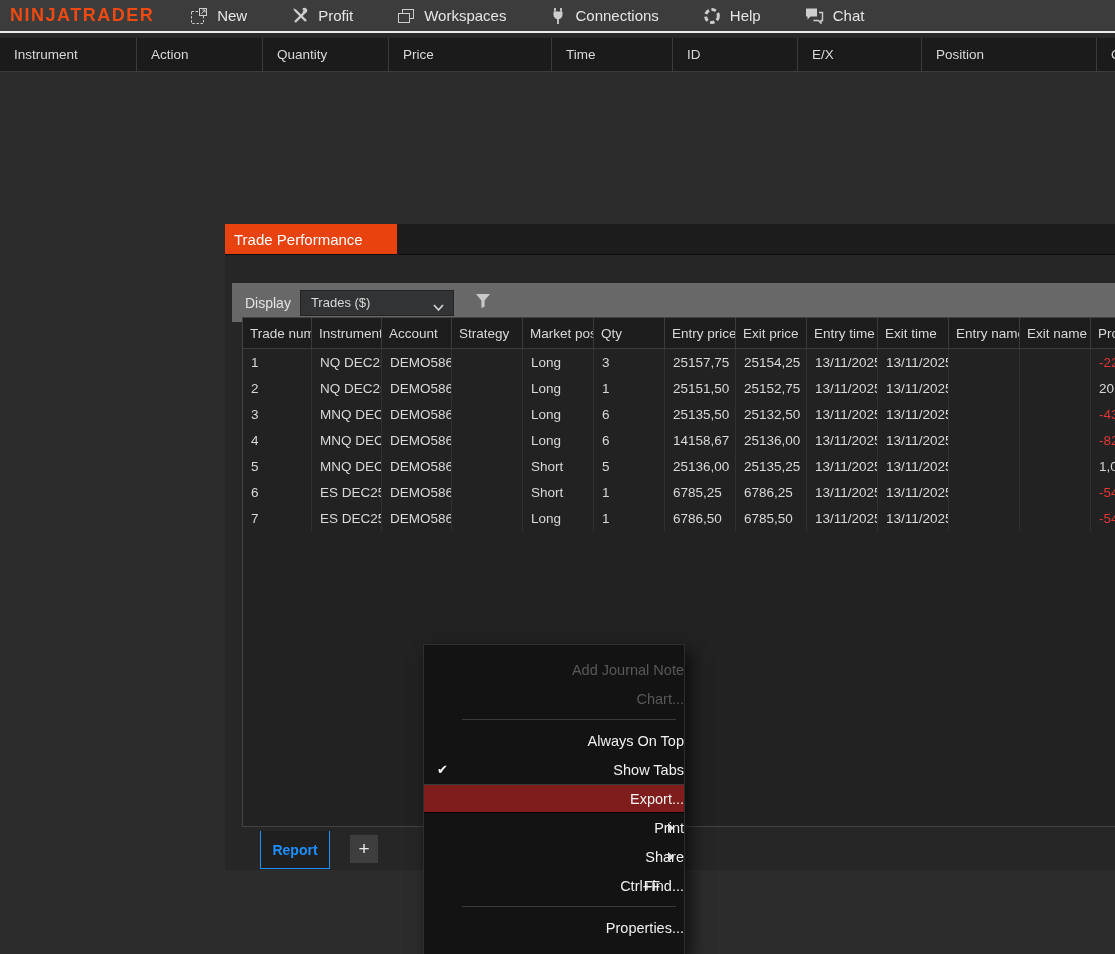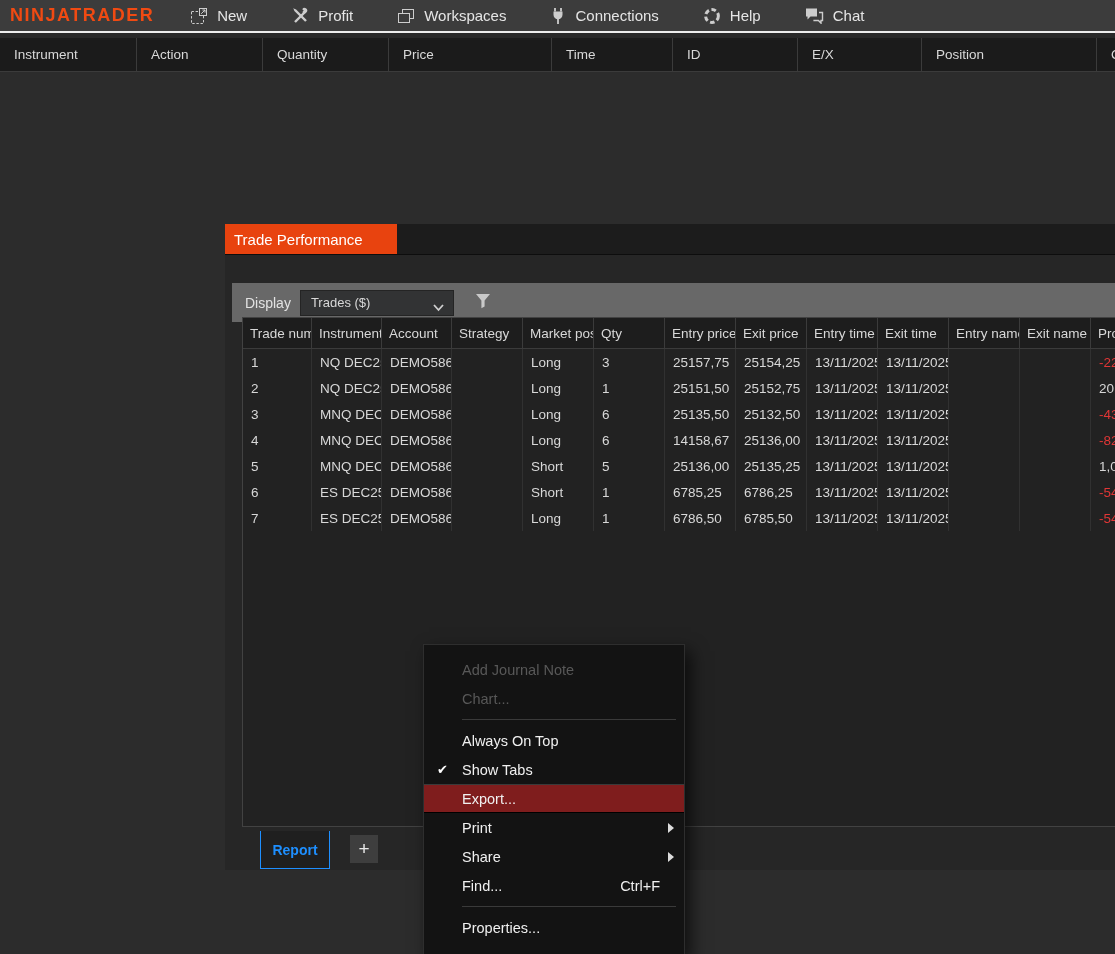--- a/index.html
+++ b/index.html
@@ -38,21 +38,21 @@
   .t-head { display:flex; height:31px; background:#1d1d1d; border-bottom:1px solid #3b3b3b; }
   .t-hcell { flex:none; height:100%; border-right:1px solid #3b3b3b; color:#d8d8d8; font-size:13.5px; display:flex; align-items:center; padding-left:7px; overflow:hidden; white-space:nowrap; }
   .t-row { display:flex; height:26px; }
   .t-cell { flex:none; height:100%; border-right:1px solid #313131; color:#d8d8d8; font-size:13.5px; display:flex; align-items:center; padding-left:8px; overflow:hidden; white-space:nowrap; }
 
   .report-tab { position:absolute; left:35px; top:576px; width:70px; height:38px; border:1px solid #1e8fff; border-top:none; color:#1e8fff; font-weight:bold; font-size:14px; display:flex; align-items:center; justify-content:center; background:#1f1f1f; }
   .add-tab { position:absolute; left:125px; top:580px; width:28px; height:28px; background:#3e3e3e; color:#e8e8e8; font-size:19px; display:flex; align-items:center; justify-content:center; }
 
   
   .context-menu { position:absolute; left:423px; top:644px; width:262px; background:#131313; border:1px solid #2e2e2e; box-shadow:6px 7px 16px rgba(0,0,0,.65); padding:10px 0 12px 0; z-index:10; }
-  .cm-item { position:relative; height:29px; display:flex; align-items:center; padding-left:38px; color:#f0f0f0; font-size:14.5px; white-space:nowrap; }
+  .cm-item { position:relative; height:29px; display:flex; align-items:center; padding-left:38px; color:#f0f0f0; font-size:14.5px; white-space:nowrap;justify-content:flex-end; }
   .cm-item.disabled { color:#585858; }
   .cm-item.highlighted { background:#7f1d1d; box-shadow:inset 0 1px 0 #3a3a3a, inset 0 -1px 0 #000000; }
   .cm-check { position:absolute; left:13px; font-size:13px; color:#ffffff; }
   .cm-shortcut { position:absolute; right:24px; }
   .cm-arrow { position:absolute; right:10px; top:10px; width:0; height:0; border-left:6px solid #dcdcdc; border-top:5px solid transparent; border-bottom:5px solid transparent; }
   .cm-sep { height:1px; background:#3a3a3a; margin:6px 8px 6px 38px; }
 </style>
 </head>
 <body>
 

